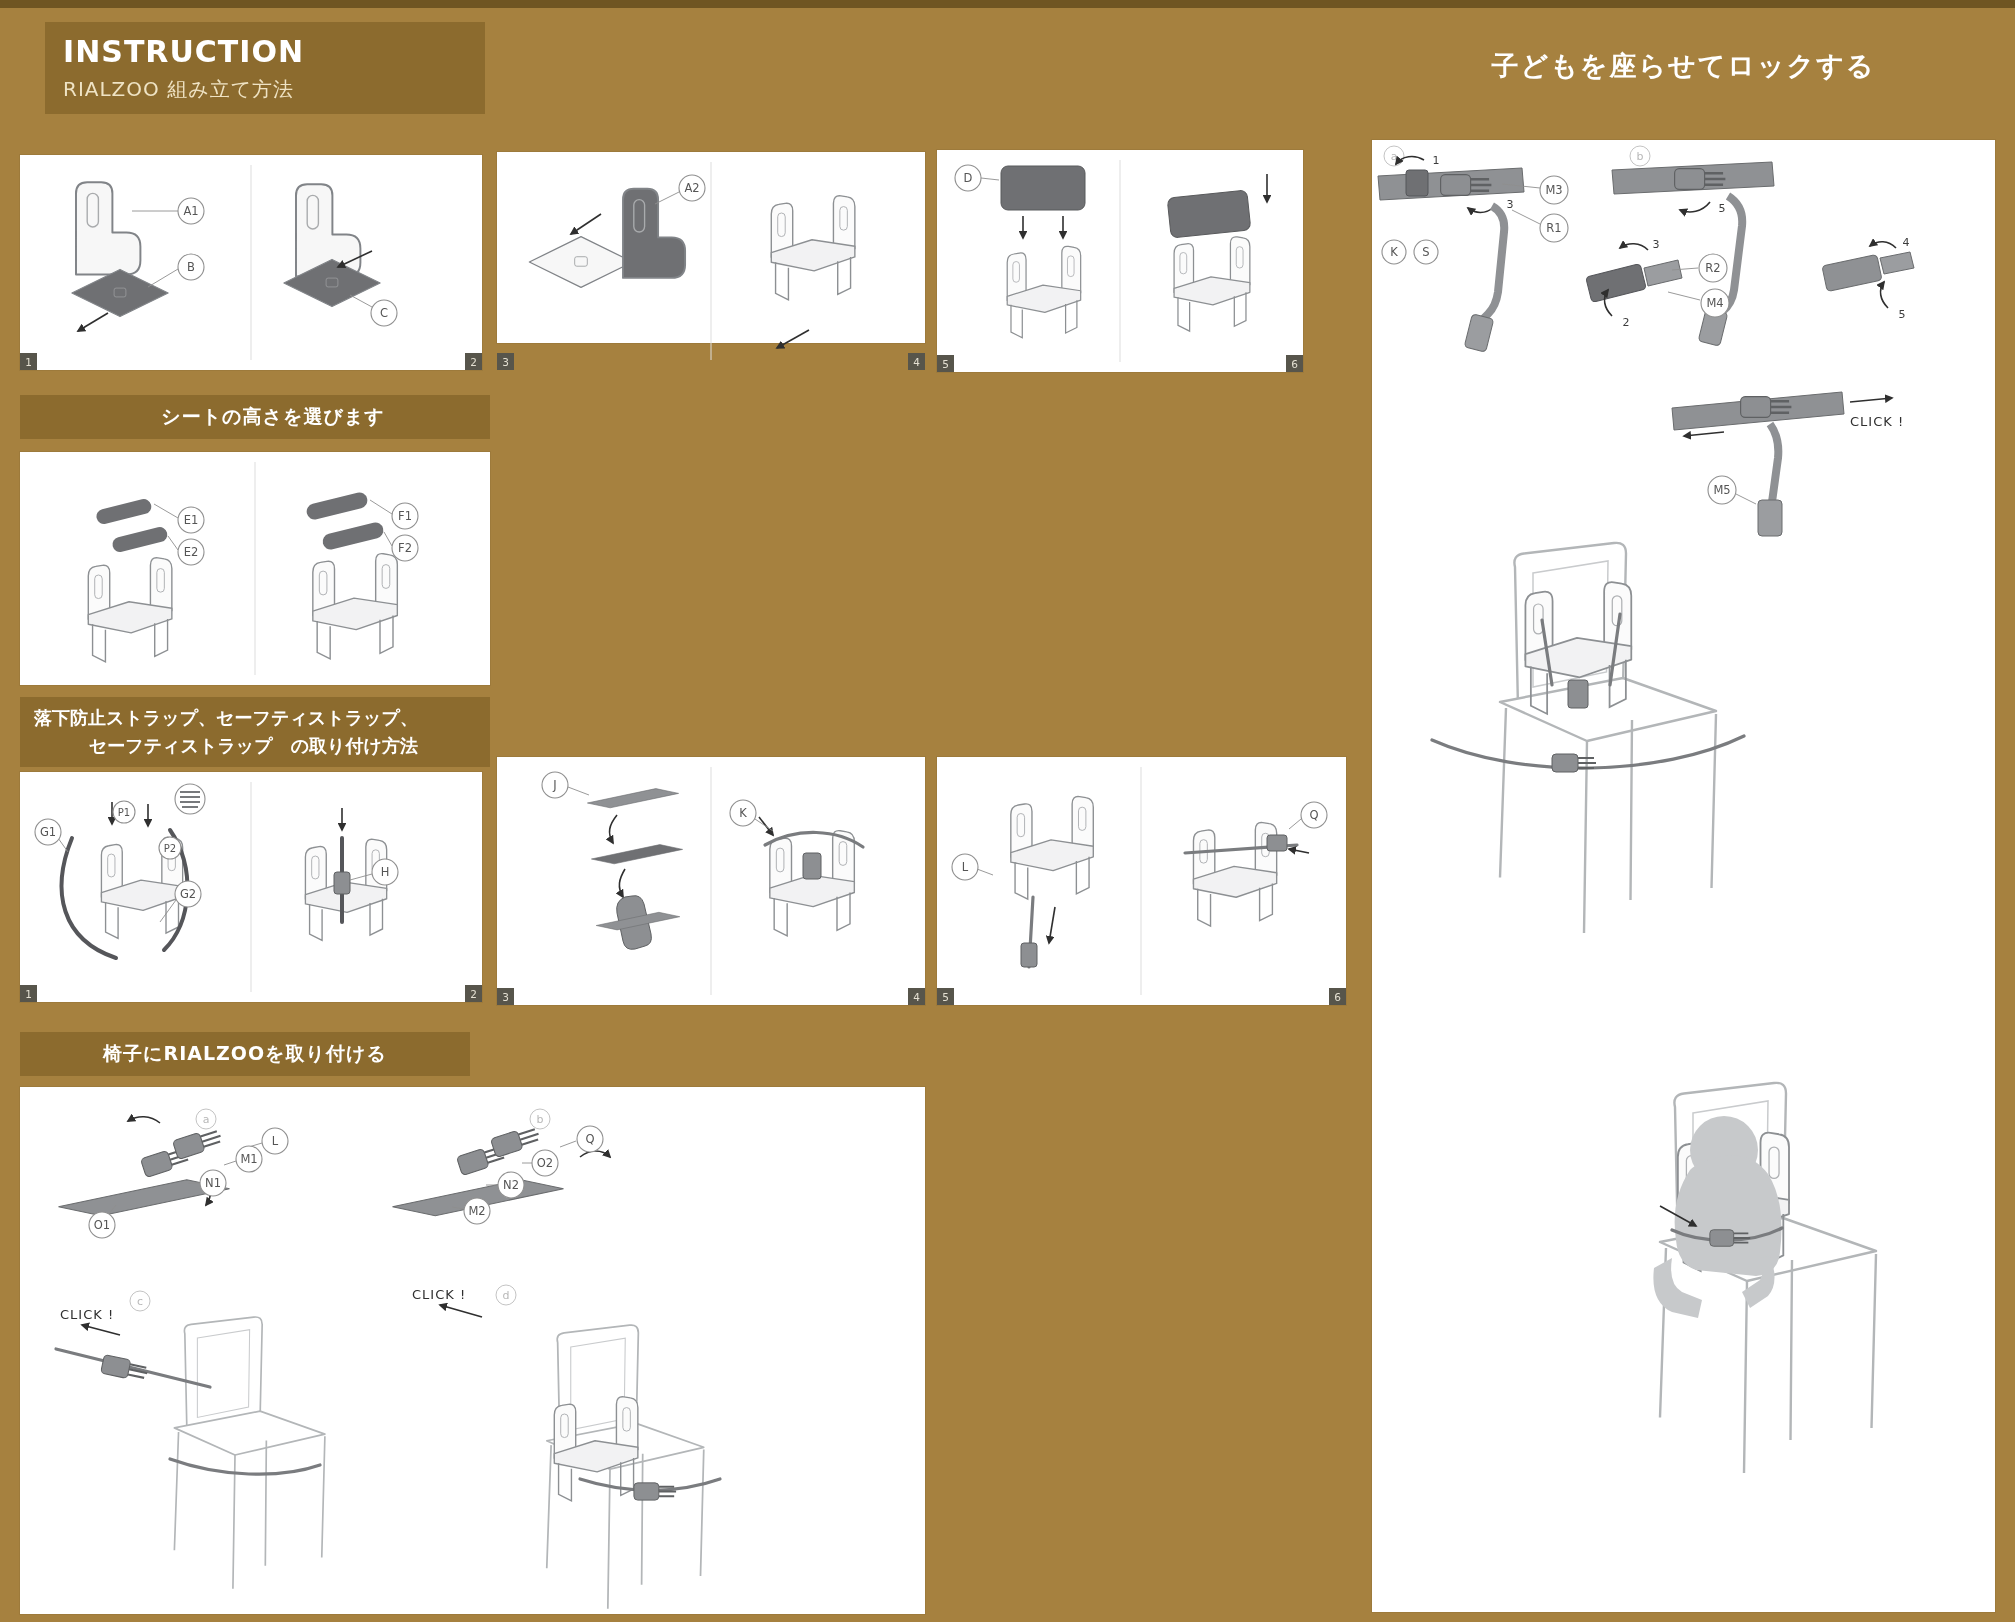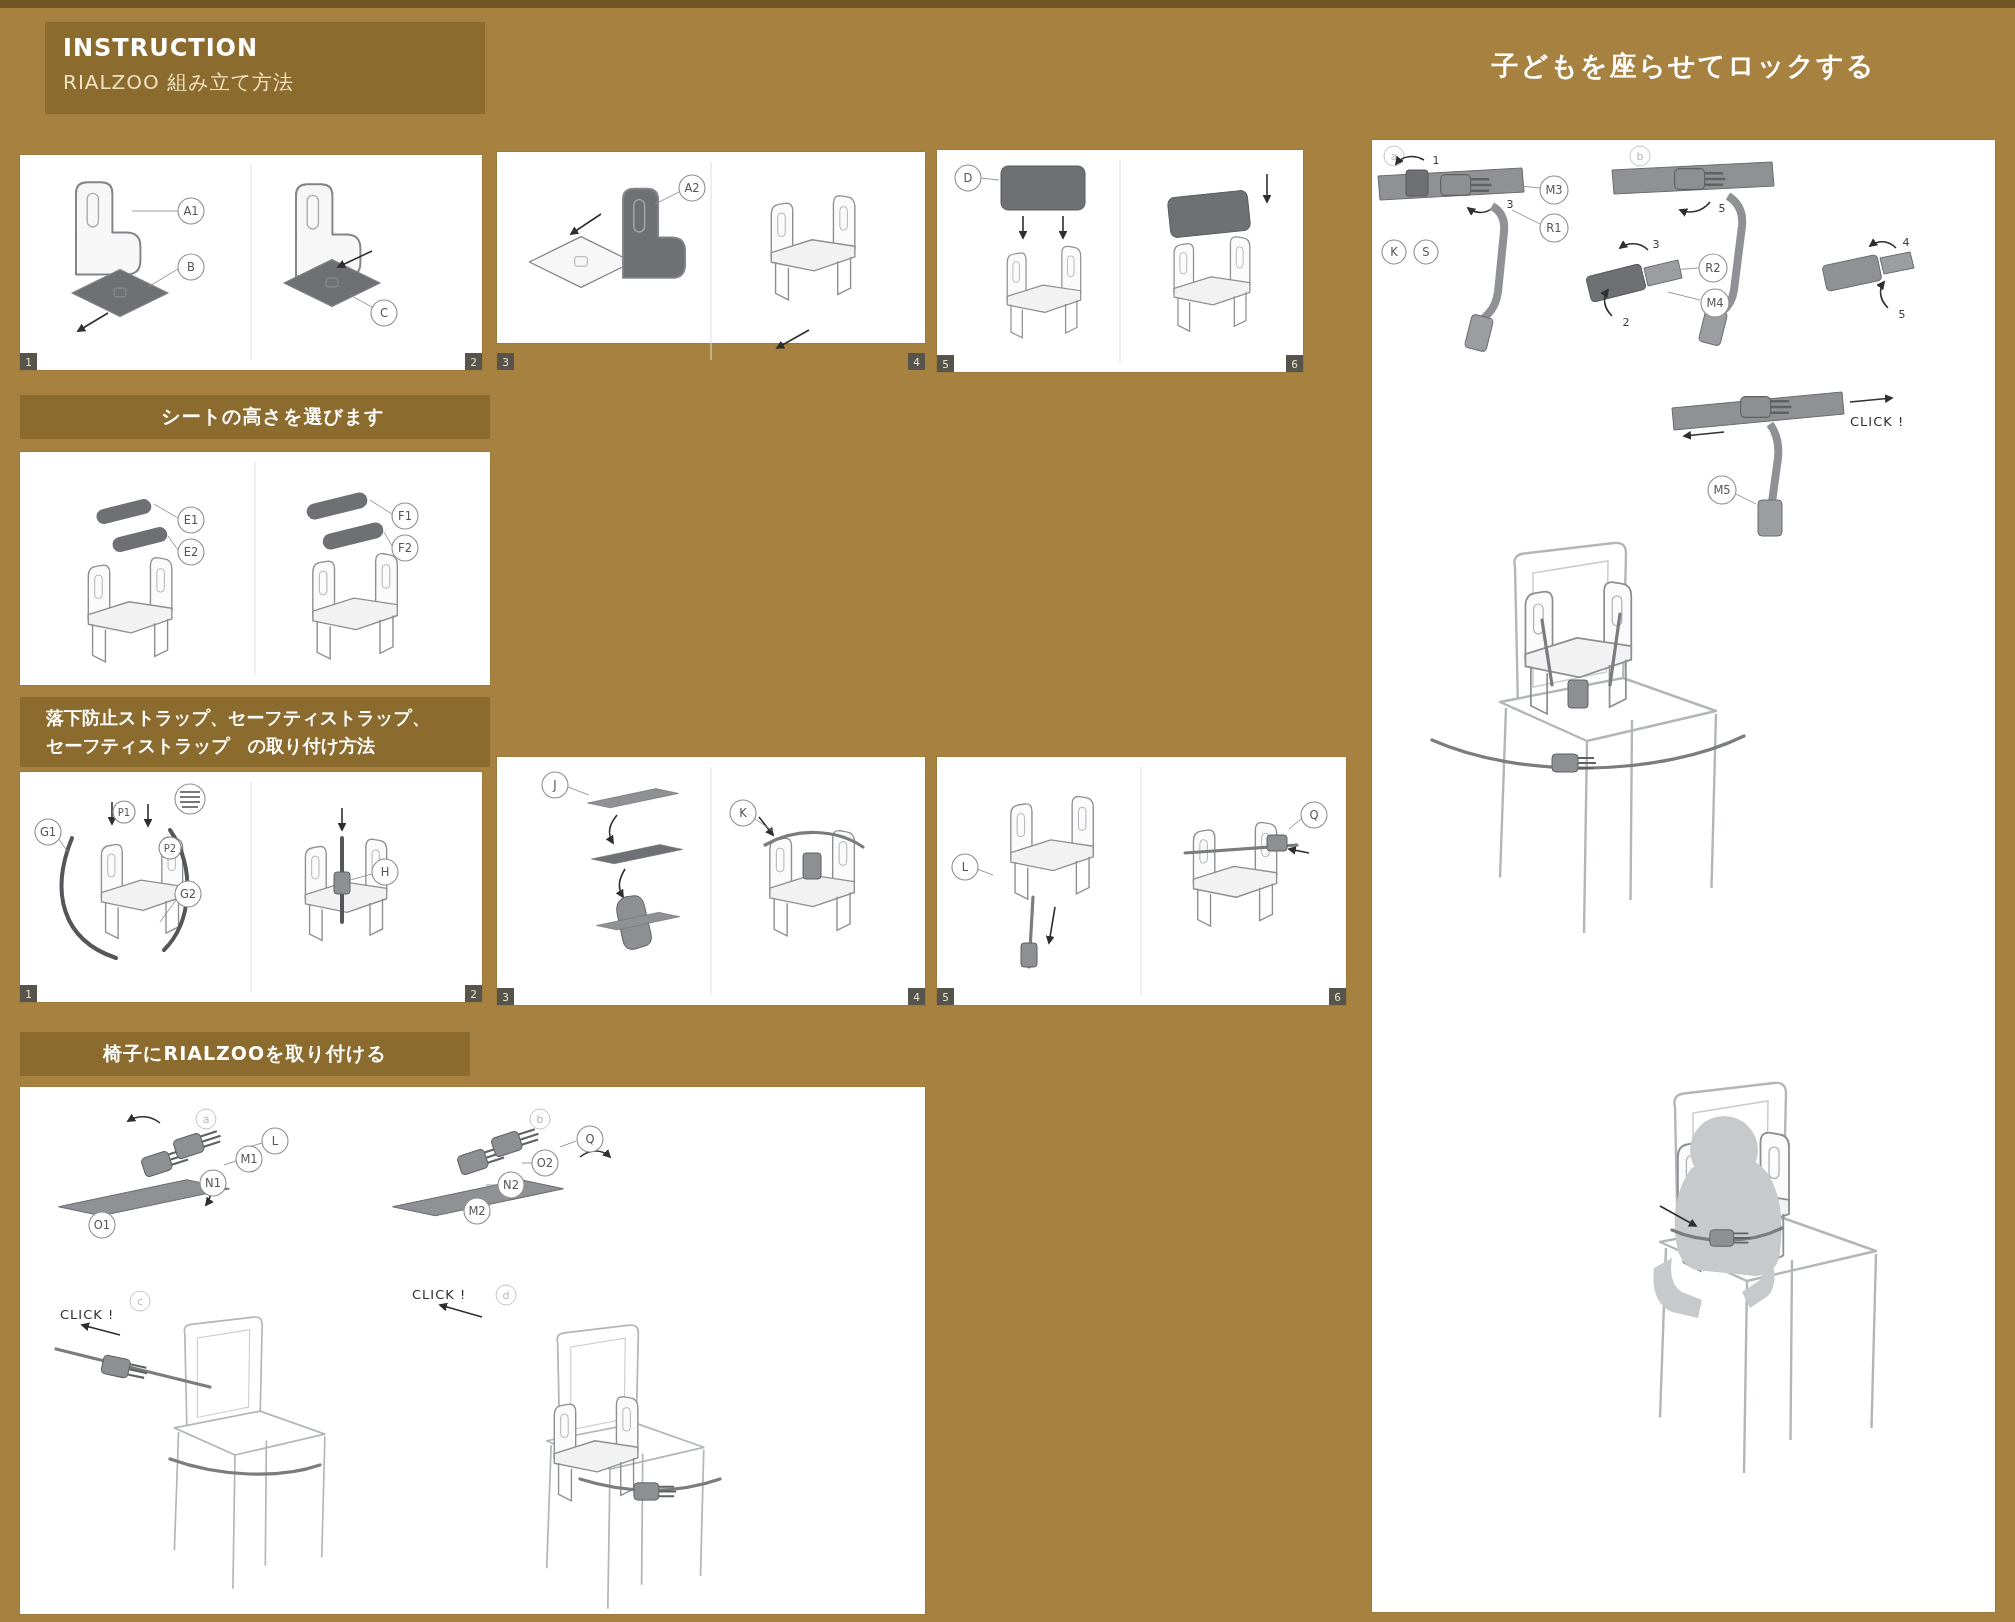--- a/index.html
+++ b/index.html
@@ -4,28 +4,28 @@
 <style>
   * { box-sizing: border-box; margin: 0; padding: 0; }
   html, body { background: #6f5522; }
   #page {
     position: relative; width: 2015px; height: 1622px; overflow: hidden;
     background: var(--bg, #a6813f);
     font-family: "DejaVu Sans", "Liberation Sans", sans-serif;
   }
   .topstrip { position: absolute; left: 0; top: 0; width: 2015px; height: 8px; background: var(--top-strip, #6f5522); }
   .header-band { position: absolute; left: 45px; top: 22px; width: 440px; height: 92px; background: var(--band, #8c6b2e); padding: 12px 18px; }
-  .header-title { color: #ffffff; font-size: 24px; font-weight: bold; letter-spacing: 1px; }
+  .header-title { color: #ffffff; font-size: 30px; font-weight: bold; letter-spacing: 1px; }
   .header-sub { color: #efe3c4; font-size: 20px; margin-top: 7px; letter-spacing: 1px; }
   .right-heading { position: absolute; left: 1372px; top: 48px; width: 623px; text-align: center; color: #ffffff; font-size: 27px; font-weight: bold; letter-spacing: 2px; }
   .panel { position: absolute; background: var(--panel, #ffffff); box-shadow: 0 0 0 1px rgba(0,0,0,0.05); }
   .band { position: absolute; background: var(--band, #8c6b2e); color: #ffffff; display: flex; align-items: center; }
   .band.center { justify-content: center; }
   .band .h { font-size: 19px; font-weight: bold; letter-spacing: 1px; }
-  .band .h2 { font-size: 18px; font-weight: bold; line-height: 1.55; padding-left: 26px; }
+  .band .h2 { font-size: 18px; font-weight: bold; line-height: 1.55; padding-left: 14px; text-align: right; }
   svg { display: block; }
   svg text { font-family: "DejaVu Sans", "Liberation Sans", sans-serif; }
   .divline { stroke: #ddd; stroke-width: 1; }
   .leader { stroke: #8f8f8f; stroke-width: 0.9; fill: none; }
   .co { fill: #ffffff; stroke: #8f8f8f; stroke-width: 1.1; }
   .cot { fill: #555; font-size: 11.5px; text-anchor: middle; dominant-baseline: central; }
   .cosm { font-size: 10px; }
   .stepbox { fill: #57554b; }
   .stept { fill: #e4e0d2; font-size: 10.5px; text-anchor: middle; dominant-baseline: central; }
   .circ { fill: none; stroke: #c4c4c4; stroke-width: 1; }

